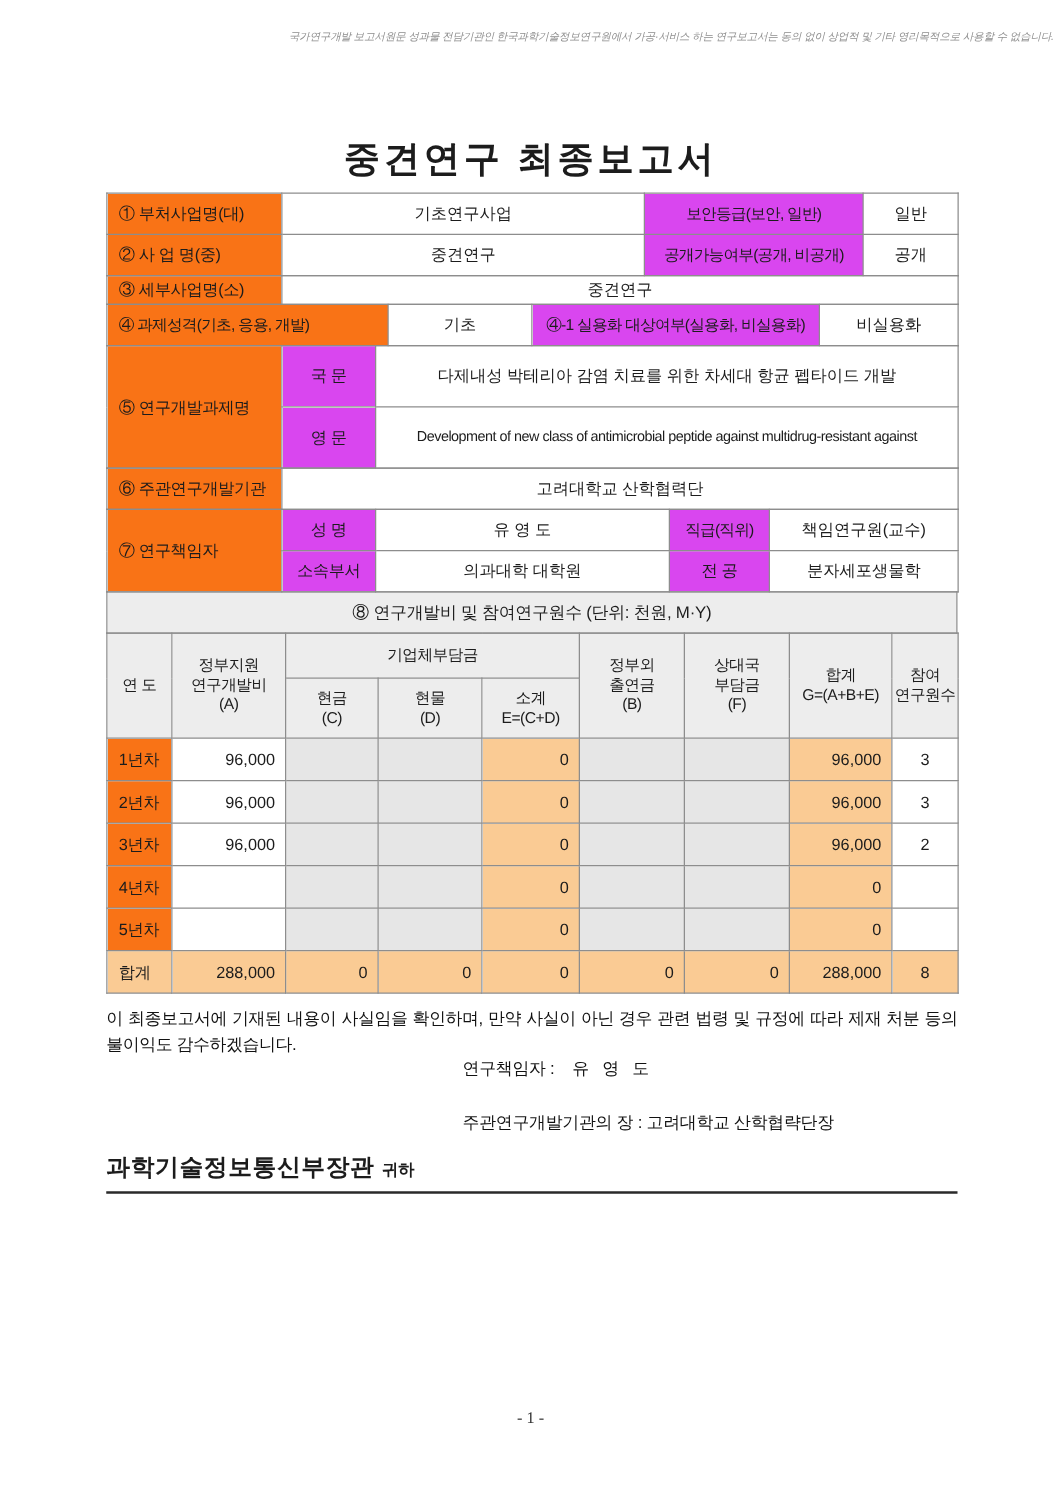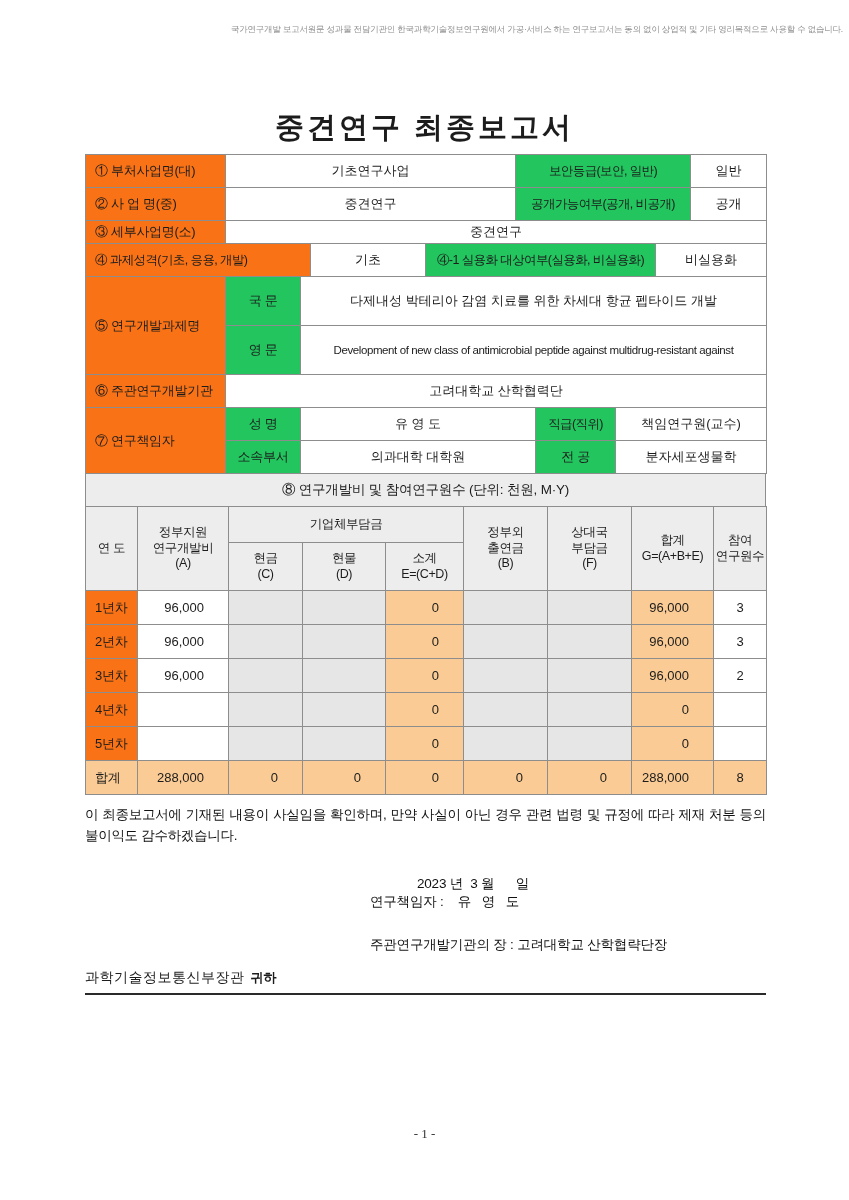--- a/index.html
+++ b/index.html
@@ -4,52 +4,52 @@
 <style>
   * { margin:0; padding:0; box-sizing:border-box; }
   html,body { background:#e9e9e9; }
   .page {
     position:relative; width:849px; height:1200px; margin:0 auto;
     background:#ffffff; font-family:"Liberation Sans", sans-serif; color:#1c1c1c;
     overflow:hidden;
   }
   .disclaimer {
     position:absolute; top:24px; right:6px;
-    font-size:8.5px; color:#8e8e8e; letter-spacing:-0.2px;
+    font-size:8.5px; color:#8e8e8e; letter-spacing:-0.2px;font-style:italic;
   }
   .doc-title {
     position:absolute; top:108px; left:0; width:100%;
     text-align:center; font-size:29px; font-weight:bold; letter-spacing:3px;
   }
   .content { position:absolute; left:85px; top:155px; width:681px; }
   table { width:681px; border-collapse:collapse; table-layout:fixed; margin-top:-1px; }
   td {
     border:1px solid #8d8d8d; font-size:13px; color:#1c1c1c;
     text-align:center; vertical-align:middle; overflow:hidden;
   }
   .lab { background:#f97316; text-align:left; padding-left:9px; letter-spacing:-0.3px; }
-  .lab-c { background:#22c55e; text-align:center; letter-spacing:-0.3px; }
+  .lab-c { background:#d946ef; text-align:center; letter-spacing:-0.3px; }
   .sm { font-size:12.5px; letter-spacing:-0.6px; }
   .eng { font-size:11.5px; letter-spacing:-0.4px; }
   .pre { white-space:pre-line; line-height:1.25; }
-  .num { text-align:right; padding-right:24px; }
+  .num { text-align:right; padding-right:8px; }
   .gray { background:#e6e6e6; }
   .orange { background:#facb94; }
   .sec-title { background:#ededed; font-size:13.5px; letter-spacing:-0.2px; }
   .hd { background:#ededed; font-size:12.5px; letter-spacing:-0.4px; }
   .declaration {
     margin-top:9px; font-size:13.5px; line-height:21px;
     text-align:justify; letter-spacing:-0.3px; color:#111;
   }
   .sig { white-space:pre; font-size:13.5px; letter-spacing:-0.2px; color:#111; }
   .sig-date { margin-top:29px; padding-left:332px; }
   .sig-pi   { padding-left:285px; }
   .sig-head { margin-top:25px; padding-left:285px; }
   .addressee-row { margin-top:14px; border-bottom:2px solid #2a2a2a; padding-bottom:6px; }
-  .addressee { font-size:14px; font-weight:normal; letter-spacing:0.5px;margin-top:32px; }
+  .addressee { font-size:19px; font-weight:bold; letter-spacing:0.5px;margin-top:32px; }
   .addressee-suffix { font-size:13px; font-weight:bold; margin-left:6px; }
   .page-num {
     position:absolute; bottom:58px; left:0; width:100%;
     text-align:center; font-size:13px; color:#333; font-family:"Liberation Serif", serif;
   }
 </style>
 </head>
 <body>
 
 <div class="page">
@@ -282,21 +282,20 @@
         <td class="num orange">0</td>
         <td class="num orange">288,000</td>
         <td class="orange">8</td>
       </tr>
     </tbody>
       </table>
 
 
     <div class="declaration">이 최종보고서에 기재된 내용이 사실임을 확인하며, 만약 사실이 아닌 경우 관련 법령 및 규정에 따라 제재 처분 등의 불이익도 감수하겠습니다.</div>
 
-    <div class="sig sig-date">2023 년  3 월      일</div>
     <div class="sig sig-pi">연구책임자 :    유   영   도</div>
     <div class="sig sig-head">주관연구개발기관의 장 : 고려대학교 산학협략단장</div>
 
     <div class="addressee-row">
       <span class="addressee">과학기술정보통신부장관</span><span class="addressee-suffix">귀하</span>
     </div>
 
   </div>
 
   <div class="page-num">- 1 -</div>

